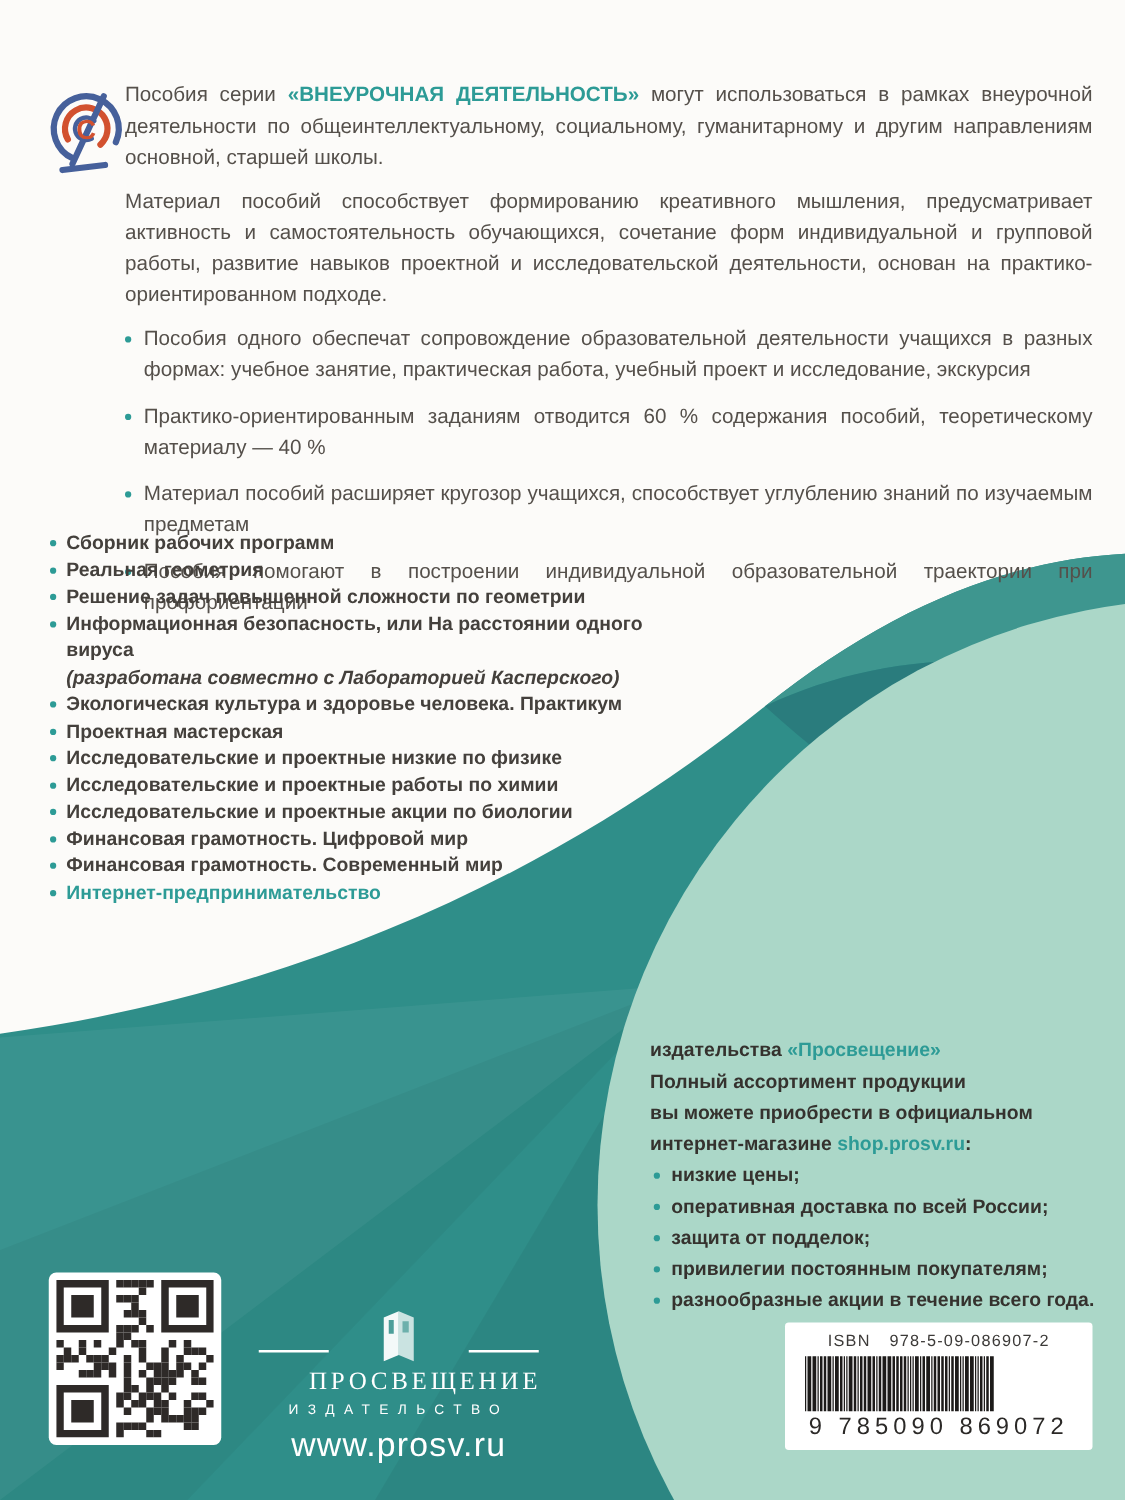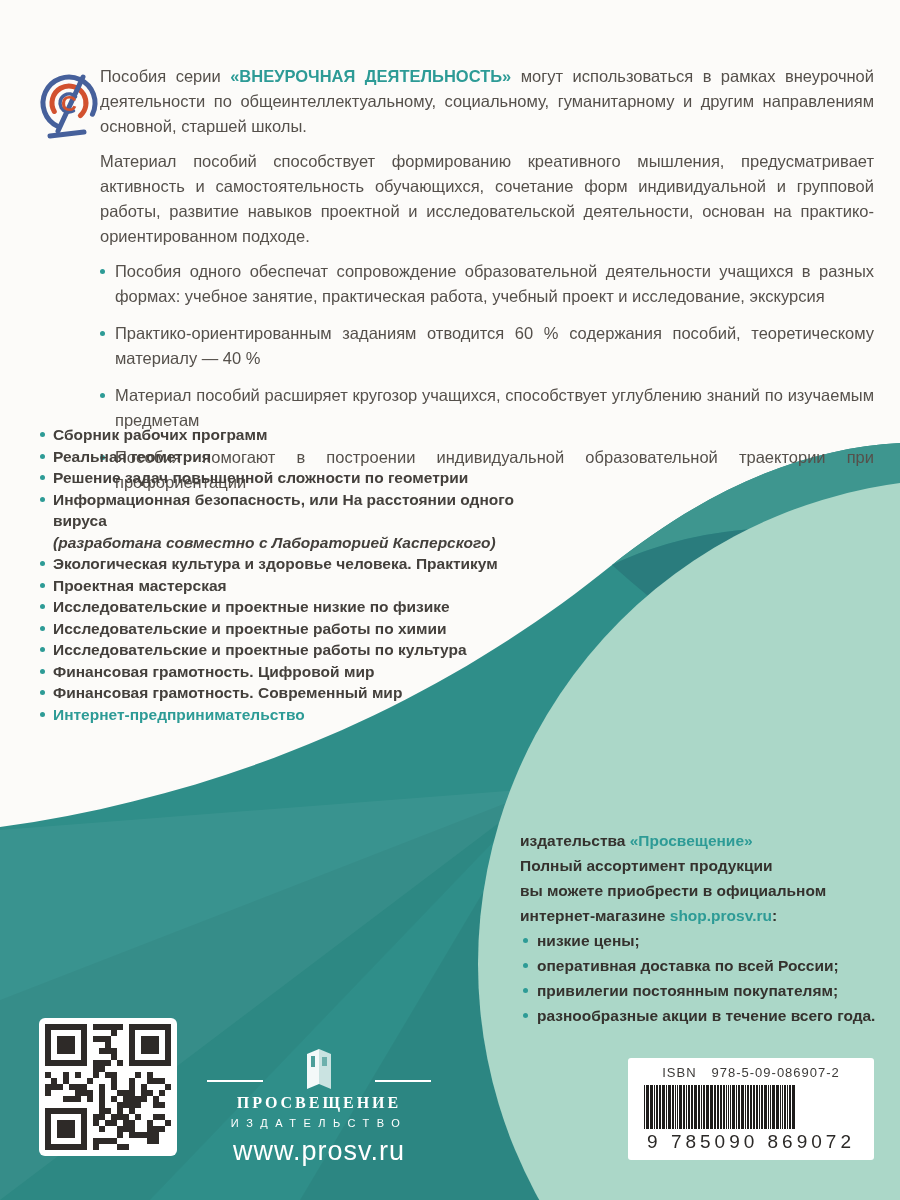--- a/index.html
+++ b/index.html
@@ -38,22 +38,22 @@
   
   .qrbox{position:absolute;left:39px;top:1018px;width:138px;height:138px;background:#fff;
          border-radius:6px;display:flex;align-items:center;justify-content:center;}
 
   
   .pub{position:absolute;left:205px;top:1046px;width:228px;text-align:center;color:#fff;}
   .pub-iconwrap{position:relative;height:44px;}
   .pub-line{position:absolute;top:34px;height:2px;width:56px;background:#fff;}
   .pub-line.l{left:2px;} .pub-line.r{right:2px;}
   .pub-icon{position:absolute;left:50%;transform:translateX(-50%);top:0;}
-  .pub-name{font-family:"Liberation Serif",serif;font-weight:700;font-size:16px;
-            letter-spacing:3px;margin-top:4px;white-space:nowrap;}
+  .pub-name{font-family:"Liberation Serif",serif;font-weight:400;font-size:20px;
+            letter-spacing:3px;margin-top:4px;white-space:nowrap;text-align:right;}
   .pub-sub{font-size:11px;letter-spacing:7.5px;margin-top:5px;white-space:nowrap;}
   .pub-site{font-size:27px;letter-spacing:1px;margin-top:7px;font-weight:400;white-space:nowrap;}
 
   
   .isbn{position:absolute;left:628px;top:1058px;width:246px;height:102px;background:#fff;
         border-radius:3px;display:flex;flex-direction:column;align-items:center;padding-top:7px;box-sizing:border-box;}
   .isbn-row{font-size:13px;color:#3c3a38;display:flex;gap:15px;letter-spacing:1px;}
   .barcode{width:214px;height:44px;margin-top:5px;display:flex;align-items:stretch;}
   .bar{background:#1d1b1a;height:100%;}
   .isbn-digits{font-size:19px;color:#2b2927;letter-spacing:4px;margin-top:2px;}
@@ -149,21 +149,21 @@
           <span class="sitem-text">Исследовательские и проектные низкие по физике</span>
           
         </div>
         <div class="sitem">
           <span class="dot2"></span>
           <span class="sitem-text">Исследовательские и проектные работы по химии</span>
           
         </div>
         <div class="sitem">
           <span class="dot2"></span>
-          <span class="sitem-text">Исследовательские и проектные работы по культура</span>
+          <span class="sitem-text">Исследовательские и проектные акции по биологии</span>
           
         </div>
         <div class="sitem">
           <span class="dot2"></span>
           <span class="sitem-text">Финансовая грамотность. Цифровой мир</span>
           
         </div>
         <div class="sitem">
           <span class="dot2"></span>
           <span class="sitem-text">Финансовая грамотность. Современный мир</span>
@@ -184,20 +184,24 @@
     <div><span>интернет-магазине </span><span class="shop-accent">shop.prosv.ru</span><span>:</span></div>
     <div>
 
     <div class="sb">
           <span class="dot"></span>
           <span>низкие цены;</span>
         </div>
         <div class="sb">
           <span class="dot"></span>
           <span>оперативная доставка по всей России;</span>
+        </div>
+        <div class="sb">
+          <span class="dot"></span>
+          <span>защита от подделок;</span>
         </div>
         <div class="sb">
           <span class="dot"></span>
           <span>привилегии постоянным покупателям;</span>
         </div>
         <div class="sb">
           <span class="dot"></span>
           <span>разнообразные акции в течение всего года.</span>
         </div>
       </div>

